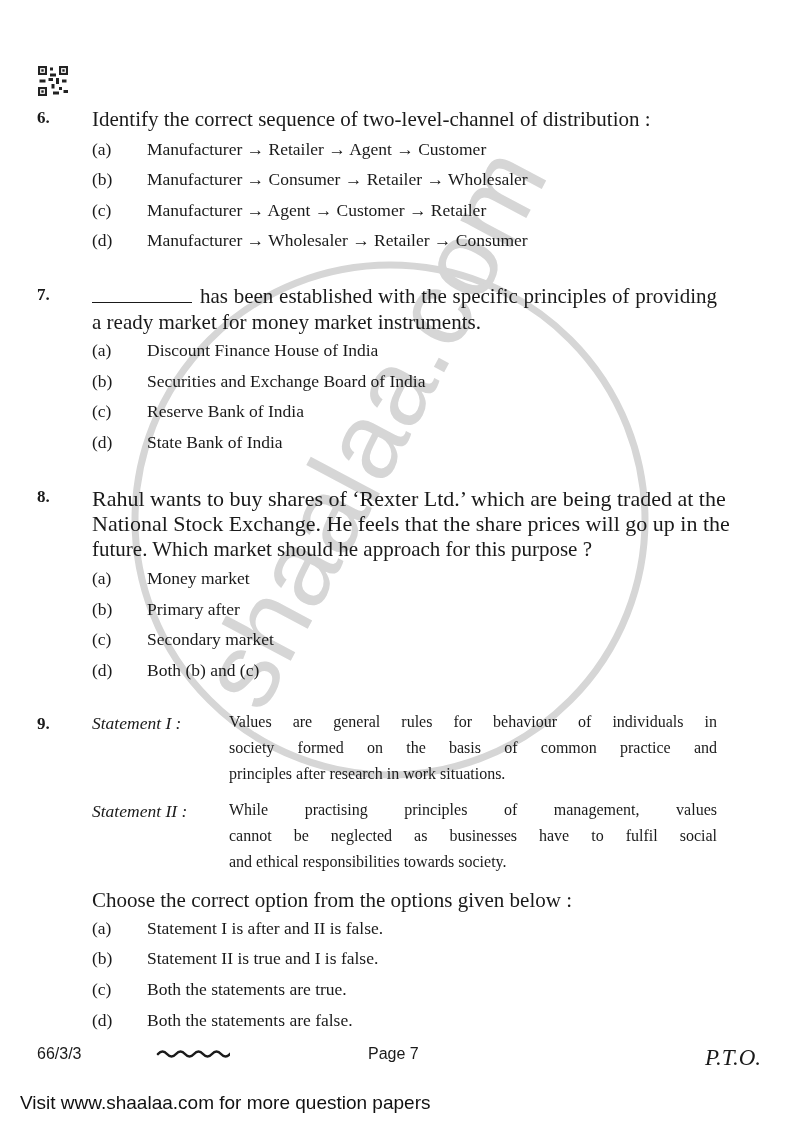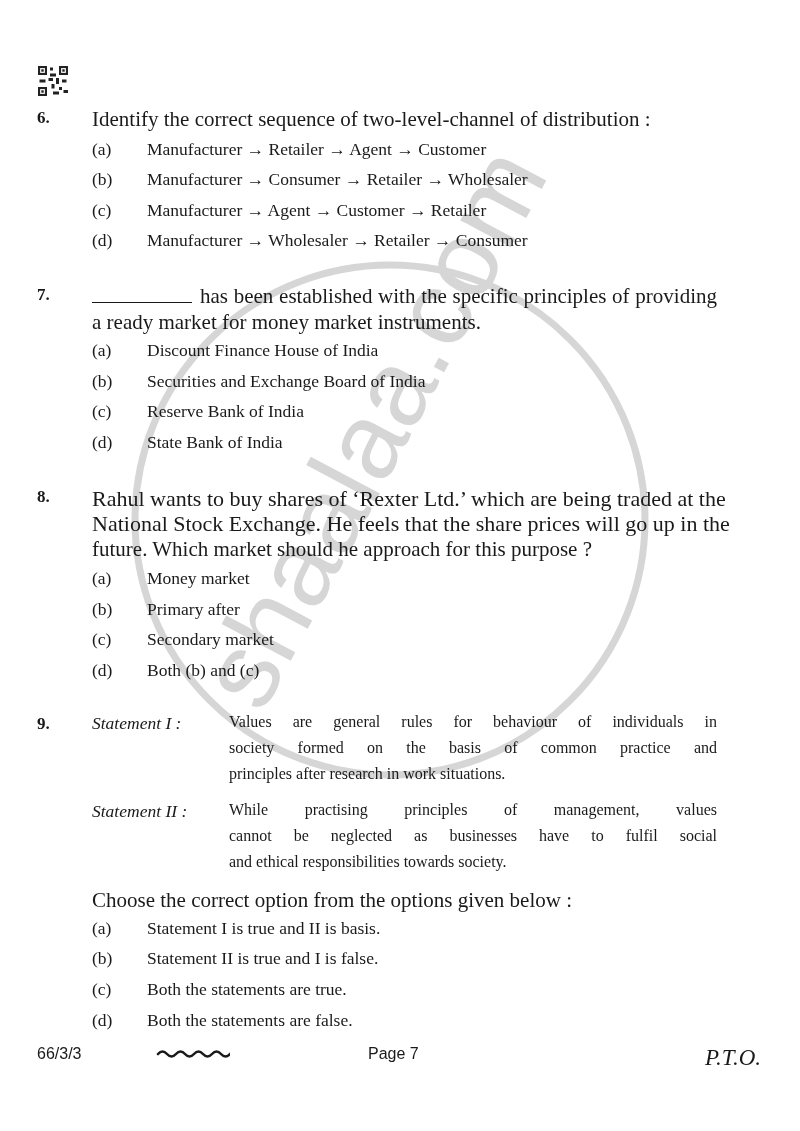--- a/index.html
+++ b/index.html
@@ -126,32 +126,33 @@
       <span class="stmt-line last" style="top:765px">principles after research in work situations.</span>
 
       <span class="stmt-label" style="top:801px">Statement II :</span>
       <span class="stmt-line" style="top:801px">While practising principles of management, values</span>
       <span class="stmt-line" style="top:827px">cannot be neglected as businesses have to fulfil social</span>
       <span class="stmt-line last" style="top:853px">and ethical responsibilities towards society.</span>
 
       <span class="line" style="top:888px">Choose the correct option from the options given below :</span>
 
       <span class="opt-label" style="top:918px">(a)</span>
-      <span class="opt-text" style="top:918px">Statement I is true and II is basis.</span>
+      <span class="opt-text" style="top:918px">Statement I is after and II is false.</span>
       <span class="opt-label" style="top:948px">(b)</span>
       <span class="opt-text" style="top:948px">Statement II is true and I is false.</span>
       <span class="opt-label" style="top:979px">(c)</span>
       <span class="opt-text" style="top:979px">Both the statements are true.</span>
       <span class="opt-label" style="top:1010px">(d)</span>
       <span class="opt-text" style="top:1010px">Both the statements are false.</span>
     </div>
   </div>
 
   <div>
     <span class="footer-code">66/3/3</span>
     <svg class="footer-squiggle" viewBox="0 0 74 14">
       <path d="M2 8 q4.5 -5 9 0 t9 0 t9 0 t9 0 t9 0 t9 0 t9 0 t9 0" fill="none" stroke="#1a1a1a" stroke-width="2.6" stroke-linecap="round"></path>
     </svg>
     <span class="footer-page">Page 7</span>
     <span class="footer-pto">P.T.O.</span>
   </div>
 
+  <div class="visit">Visit www.shaalaa.com for more question papers</div>
 </div>
 
 </body></html>

